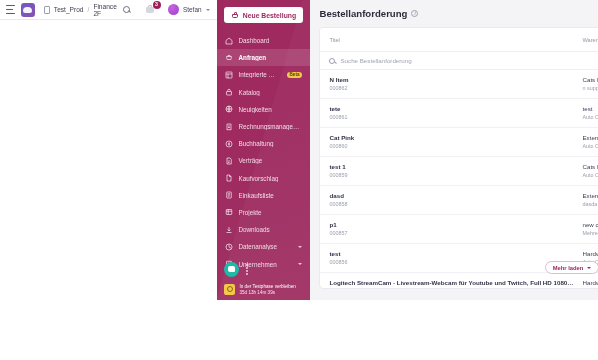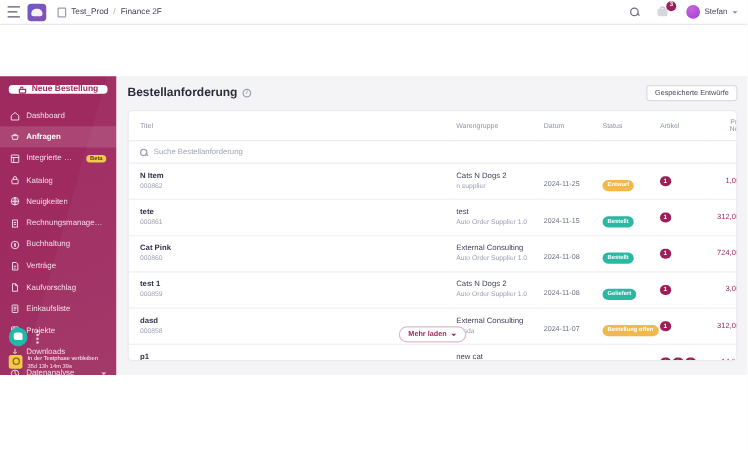--- a/index.html
+++ b/index.html
@@ -2,21 +2,21 @@
 <html><head>
 <meta charset="utf-8">
 <style>
   * { box-sizing: border-box; margin: 0; padding: 0; }
   html, body {
     width: 598px; height: 360px;
     font-family: "Liberation Sans", sans-serif;
     background: #ffffff;
     overflow: hidden;
   }
-  .app { position: relative; width: 598px; height: 300px; display: flex; flex-direction: column; gap: 41px; }
+  .app { position: relative; width: 598px; height: 300px; display: flex; flex-direction: row; }
 
   
   .topbar {
     height: 20px; flex: 0 0 20px;
     background: #ffffff;
     border-bottom: 1px solid #e8e8ee;
     display: flex; align-items: center;
     padding: 0 6px;
     position: relative; z-index: 30;
   }

